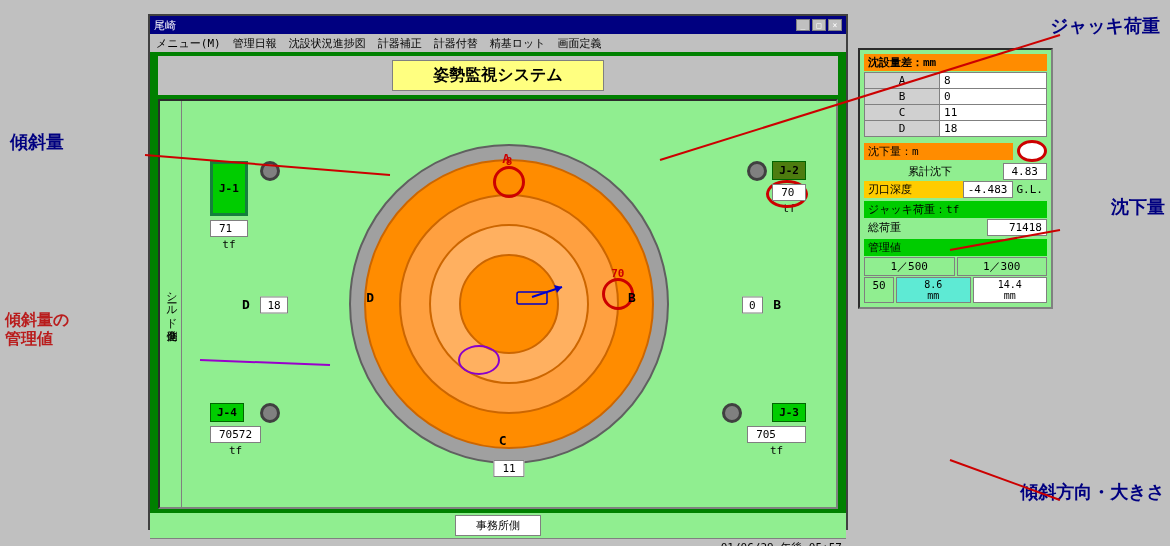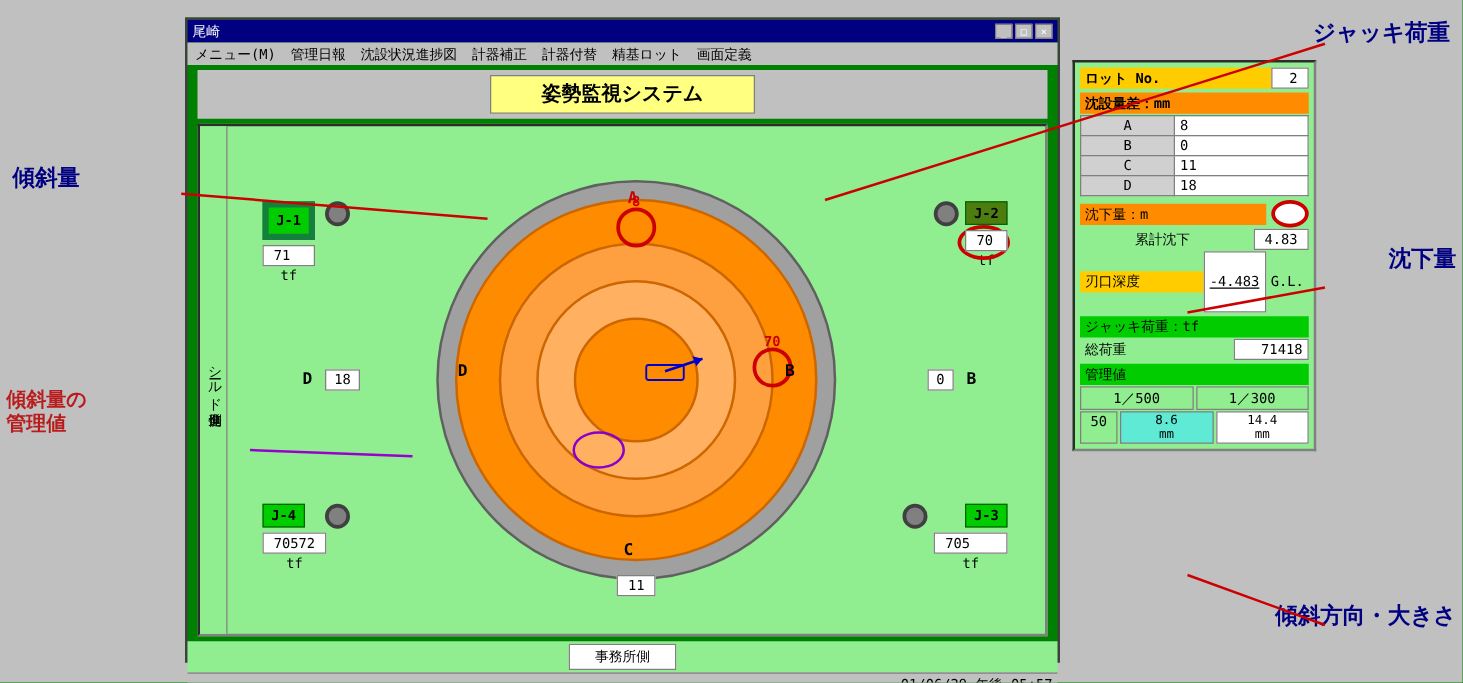--- a/index.html
+++ b/index.html
@@ -345,21 +345,21 @@
         <svg style="position:absolute;left:45%;top:42%;width:80px;height:40px;">
           <line x1="40" y1="20" x2="70" y2="10" stroke="#0000cc" stroke-width="2"></line>
           <polygon points="70,10 62,8 65,16" fill="#0000cc"></polygon>
           <rect x="25" y="15" width="30" height="12" fill="none" stroke="#0000cc" stroke-width="1.5" rx="2"></rect>
         </svg>
 
         <div class="purple-oval" style="position:absolute;left:35%;top:62%;width:42px;height:30px;border:2px solid #8800cc;border-radius:50%;"></div>
       </div>
 
       <div style="position:absolute;left:28px;top:60px;">
-        <div style="background:#00cc00;color:#000;font-weight:bold;font-size:11px;padding:4px 6px;border:5px solid #15803d;display:inline-block;">J-1</div>
+        <div style="background:#00cc00;color:#000;font-weight:bold;font-size:11px;padding:18px 6px;border:3px solid #15803d;display:inline-block;">J-1</div>
         
         <div style="position:absolute;left:50px;top:0;width:20px;height:20px;border-radius:50%;border:3px solid #404040;background:#808080;"></div>
         <div style="background:white;border:1px solid #808080;padding:1px 8px;margin-top:4px;font-size:11px;">71</div>
         <div style="font-size:11px;margin-top:1px;text-align:center;">tf</div>
       </div>
 
       <div style="position:absolute;right:30px;top:60px;">
         <div style="background:#4d7c0f;color:#000;font-weight:bold;font-size:11px;padding:2px 6px;border:1px solid #006600;display:inline-block;">J-2</div>
         <div style="position:absolute;left:-25px;top:0;width:20px;height:20px;border-radius:50%;border:3px solid #404040;background:#808080;"></div>
         
@@ -406,24 +406,20 @@
 
   <div class="status-bar">
     <span>01/06/29</span>
     &nbsp;
     <span>午後 05:57</span>
   </div>
 </div>
 
 <div style="position:absolute;left:858px;top:48px;width:195px;background:#90EE90;border:2px inset #808080;padding:4px;z-index:10;">
 
-  <div style="display:flex;align-items:center;margin-bottom:3px;font-size:11px;">
-    <span style="background:#ffcc00;padding:1px 4px;font-weight:bold;flex:1;">ロット No.</span>
-    <span style="background:white;border:1px solid #808080;padding:1px 8px;min-width:30px;text-align:right;">2</span>
-  </div>
 
   <div style="background:#FF8C00;color:#000;font-size:11px;padding:1px 4px;margin-bottom:1px;font-weight:bold;">沈設量差：mm</div>
 
   <table class="data-table" style="margin-bottom:3px;">
     <tbody>
         <tr>
       <td class="label-cell">A</td>
       <td>8</td>
     </tr>
     <tr>
@@ -445,21 +441,21 @@
     <span style="background:#FF8C00;color:#000;font-size:11px;padding:1px 4px;flex:1;">沈下量：m</span>
 
     <div style="width:30px;height:22px;border-radius:50%;border:3px solid #cc0000;background:white;margin-left:4px;"></div>
   </div>
   <div style="display:flex;align-items:center;margin-bottom:1px;font-size:11px;margin-left:40px;">
     <span style="flex:1;padding:1px 4px;background:#90EE90;">累計沈下</span>
     <span style="background:white;border:1px solid #808080;padding:1px 8px;min-width:40px;text-align:right;">4.83</span>
   </div>
   <div style="display:flex;align-items:center;margin-bottom:3px;font-size:11px;">
     <span style="flex:1;padding:1px 4px;background:#ffcc00;">刃口深度</span>
-    <span style="background:white;border:1px solid #808080;padding:17px 4px;min-width:40px;text-align:right;text-decoration:underline;">-4.483</span>
+    <span style="background:white;border:1px solid #808080;padding:1px 4px;min-width:40px;text-align:right;">-4.483</span>
     <span style="padding:1px 4px;font-size:11px;">G.L.</span>
   </div>
 
   <div style="background:#00cc00;color:#000;font-size:11px;padding:1px 4px;margin-bottom:1px;">ジャッキ荷重：tf</div>
   <div style="display:flex;align-items:center;margin-bottom:3px;font-size:11px;">
     <span style="flex:1;padding:1px 4px;background:#90EE90;">総荷重</span>
     <span style="background:white;border:1px solid #808080;padding:1px 4px;min-width:60px;text-align:right;">71418</span>
   </div>
 
   <div style="background:#00cc00;color:#000;font-size:11px;padding:1px 4px;margin-bottom:1px;">管理値</div>

